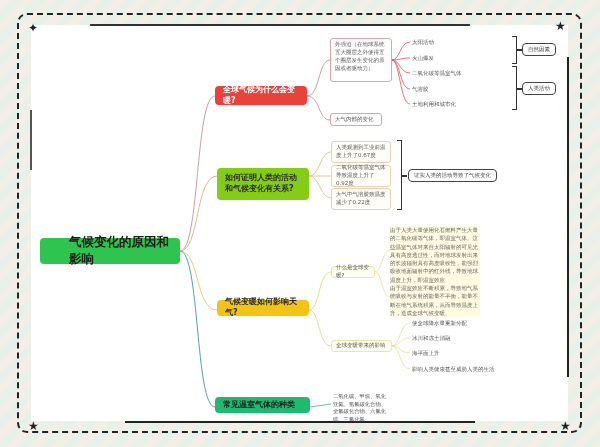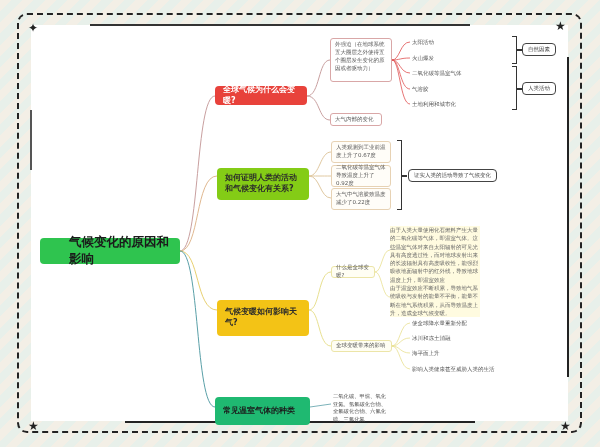--- a/index.html
+++ b/index.html
@@ -29,22 +29,22 @@
     .root {
       left: 40px; top: 238px; width: 140px; height: 26px;
       background: #2fc44f; border-radius: 4px;
       color: #1b1b1b; font-weight: bold; font-size: 12.5px; justify-content: center; padding-left: 29px;
     }
     .topic {
       color: #fff; font-weight: bold; font-size: 8px; border-radius: 4px; padding: 0 8px; line-height: 1.35;
     }
     .t-red { left: 215px; top: 86px; width: 92px; height: 19px; background: #e8423b; justify-content: center; }
     .t-orange { left: 217px; top: 160px; width: 92px; height: 32px; background: #84cc16; color: #2b2b2b; margin-top: 8px; }
-    .t-yellow { left: 217px; top: 300px; width: 92px; height: 36px; background: #f3c316; color: #2b2b2b; }
-    .t-green { left: 215px; top: 397px; width: 95px; height: 28px; background: #1fb971; color: #1b1b1b; text-align: right; }
+    .t-yellow { left: 217px; top: 300px; width: 92px; height: 16px; background: #f3c316; color: #2b2b2b; }
+    .t-green { left: 215px; top: 397px; width: 95px; height: 16px; background: #1fb971; color: #1b1b1b; text-align: right; }
     .sub {
       font-size: 5.5px; color: #555; line-height: 1.45; border-radius: 3px; padding: 2px 4px;
     }
     .sub-red { border: 1px solid #d9a7a7; background: #fff; }
     .sub-orange { border: 1.2px solid #e7d2b4; background: #fffdf8; }
     .sub-yellow { border: 1px solid #ece5a8; background: #fffef3; }
     .leaf { font-size: 5.5px; color: #555; position: absolute; white-space: nowrap; }
     .para { font-size: 5.5px; color: #666; line-height: 1.5; position: absolute; width: 90px; background: #fffbe0; }
     .tag {
       position: absolute; border: 1.3px solid #444; border-radius: 4px; font-size: 5.5px;

